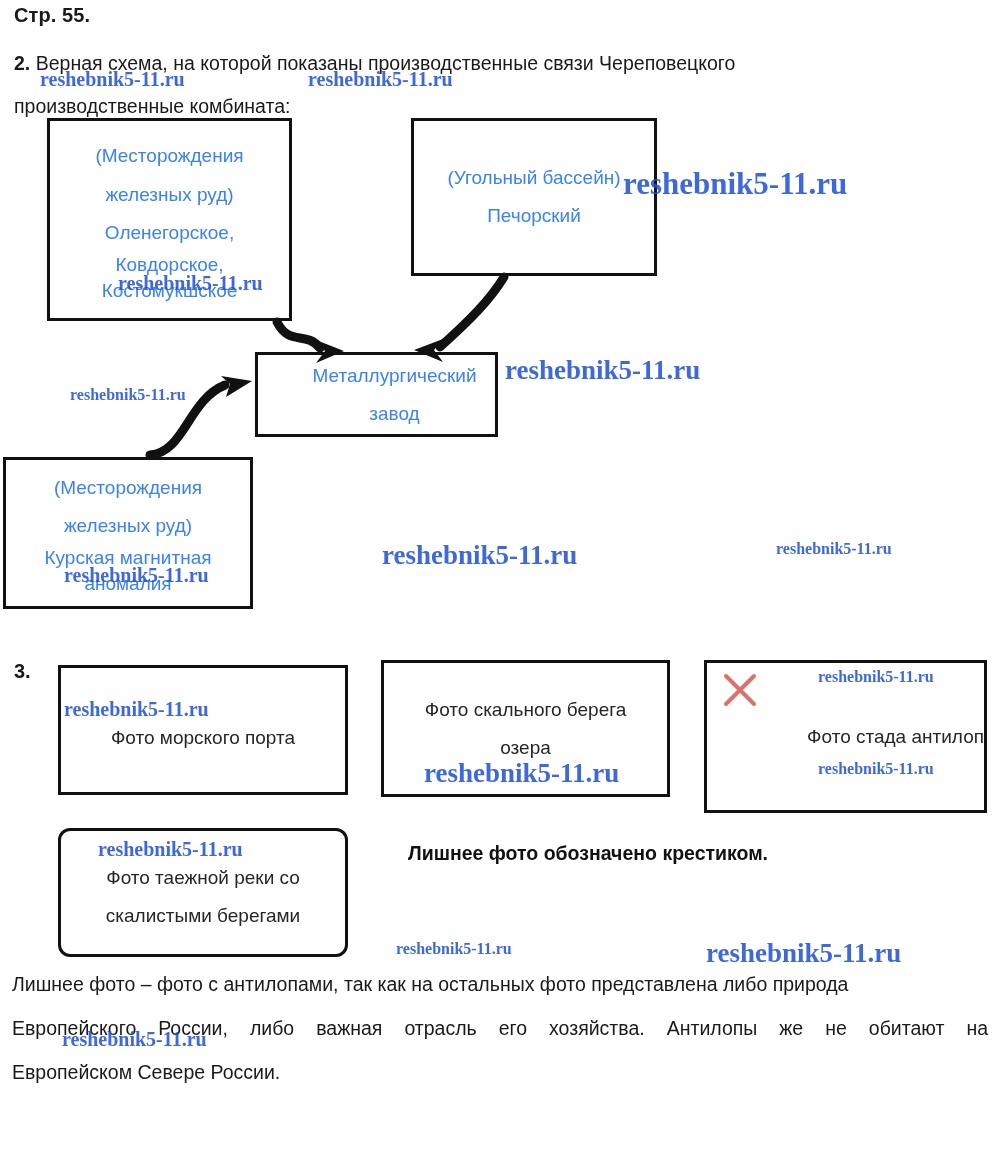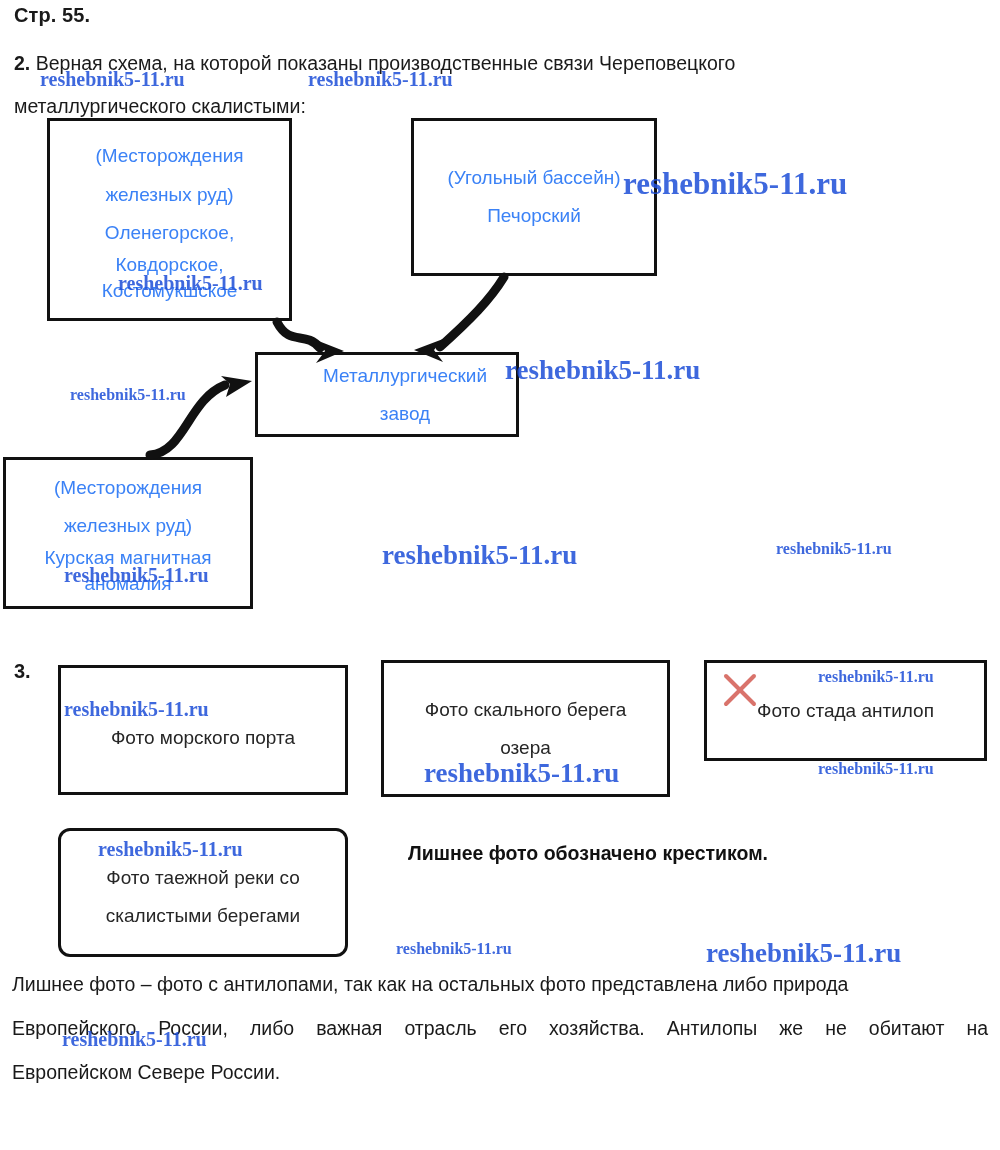--- a/index.html
+++ b/index.html
@@ -52,21 +52,21 @@
     justify-content: center;
     text-align: center;
     font-size: 19px;
     color: #3b82f6;
   }
   .dbox .ln { line-height: 38px; white-space: nowrap; }
   .dbox .ln.tight { line-height: 26px; }
 
   #box-iron-north { left: 47px;  top: 118px; width: 245px; height: 203px; }
   #box-coal       { left: 411px; top: 118px; width: 246px; height: 158px; }
-  #box-plant      { left: 255px; top: 352px; width: 264px; height: 85px; padding-left: 36px;  }
+  #box-plant      { left: 255px; top: 352px; width: 243px; height: 85px; padding-left: 36px;  }
   #box-iron-kma   { left: 3px;   top: 457px; width: 250px; height: 152px; }
 
   #box-iron-north .ln:nth-child(1){ line-height: 40px; }
 
   
   .pbox {
     border: 3px solid #111111;
     box-sizing: border-box;
     position: absolute;
     display: flex;
@@ -74,21 +74,21 @@
     align-items: center;
     justify-content: center;
     text-align: center;
     font-size: 19px;
     color: #262626;
   }
   .pbox .ln { line-height: 38px; }
 
   #photo-port     { left: 58px;  top: 665px; width: 290px; height: 130px; }
   #photo-lake     { left: 381px; top: 660px; width: 289px; height: 137px; }
-  #photo-antelope { left: 704px; top: 660px; width: 283px; height: 101px; }
+  #photo-antelope { left: 704px; top: 660px; width: 283px; height: 153px; align-items: flex-end; }
   #photo-taiga    { left: 58px;  top: 828px; width: 290px; height: 129px; border-radius: 12px; }
 
   #photo-port .ln { transform: translateY(8px); }
   #photo-taiga .stack { transform: translateY(4px); }
 
   
   #cross-mark {
     position: absolute;
     left: 16px; top: 10px;
     width: 34px; height: 34px;
@@ -138,21 +138,21 @@
   }
 </style>
 </head>
 <body>
 
 <div class="abs" id="page-label">Стр. 55.</div>
 
 <div class="abs" id="task2-block">
   <span class="num">2.</span>
   <span>Верная схема, на которой показаны производственные связи Череповецкого</span><br>
-  <span>металлургического скалистыми:</span>
+  <span>производственные комбината:</span>
 </div>
 
 <div class="abs dbox" id="box-iron-north">
   <div class="ln">(Месторождения</div>
   <div class="ln">железных руд)</div>
   <div class="ln">Оленегорское,</div>
   <div class="ln tight">Ковдорское,</div>
   <div class="ln tight">Костомукшское</div>
 </div>
 

